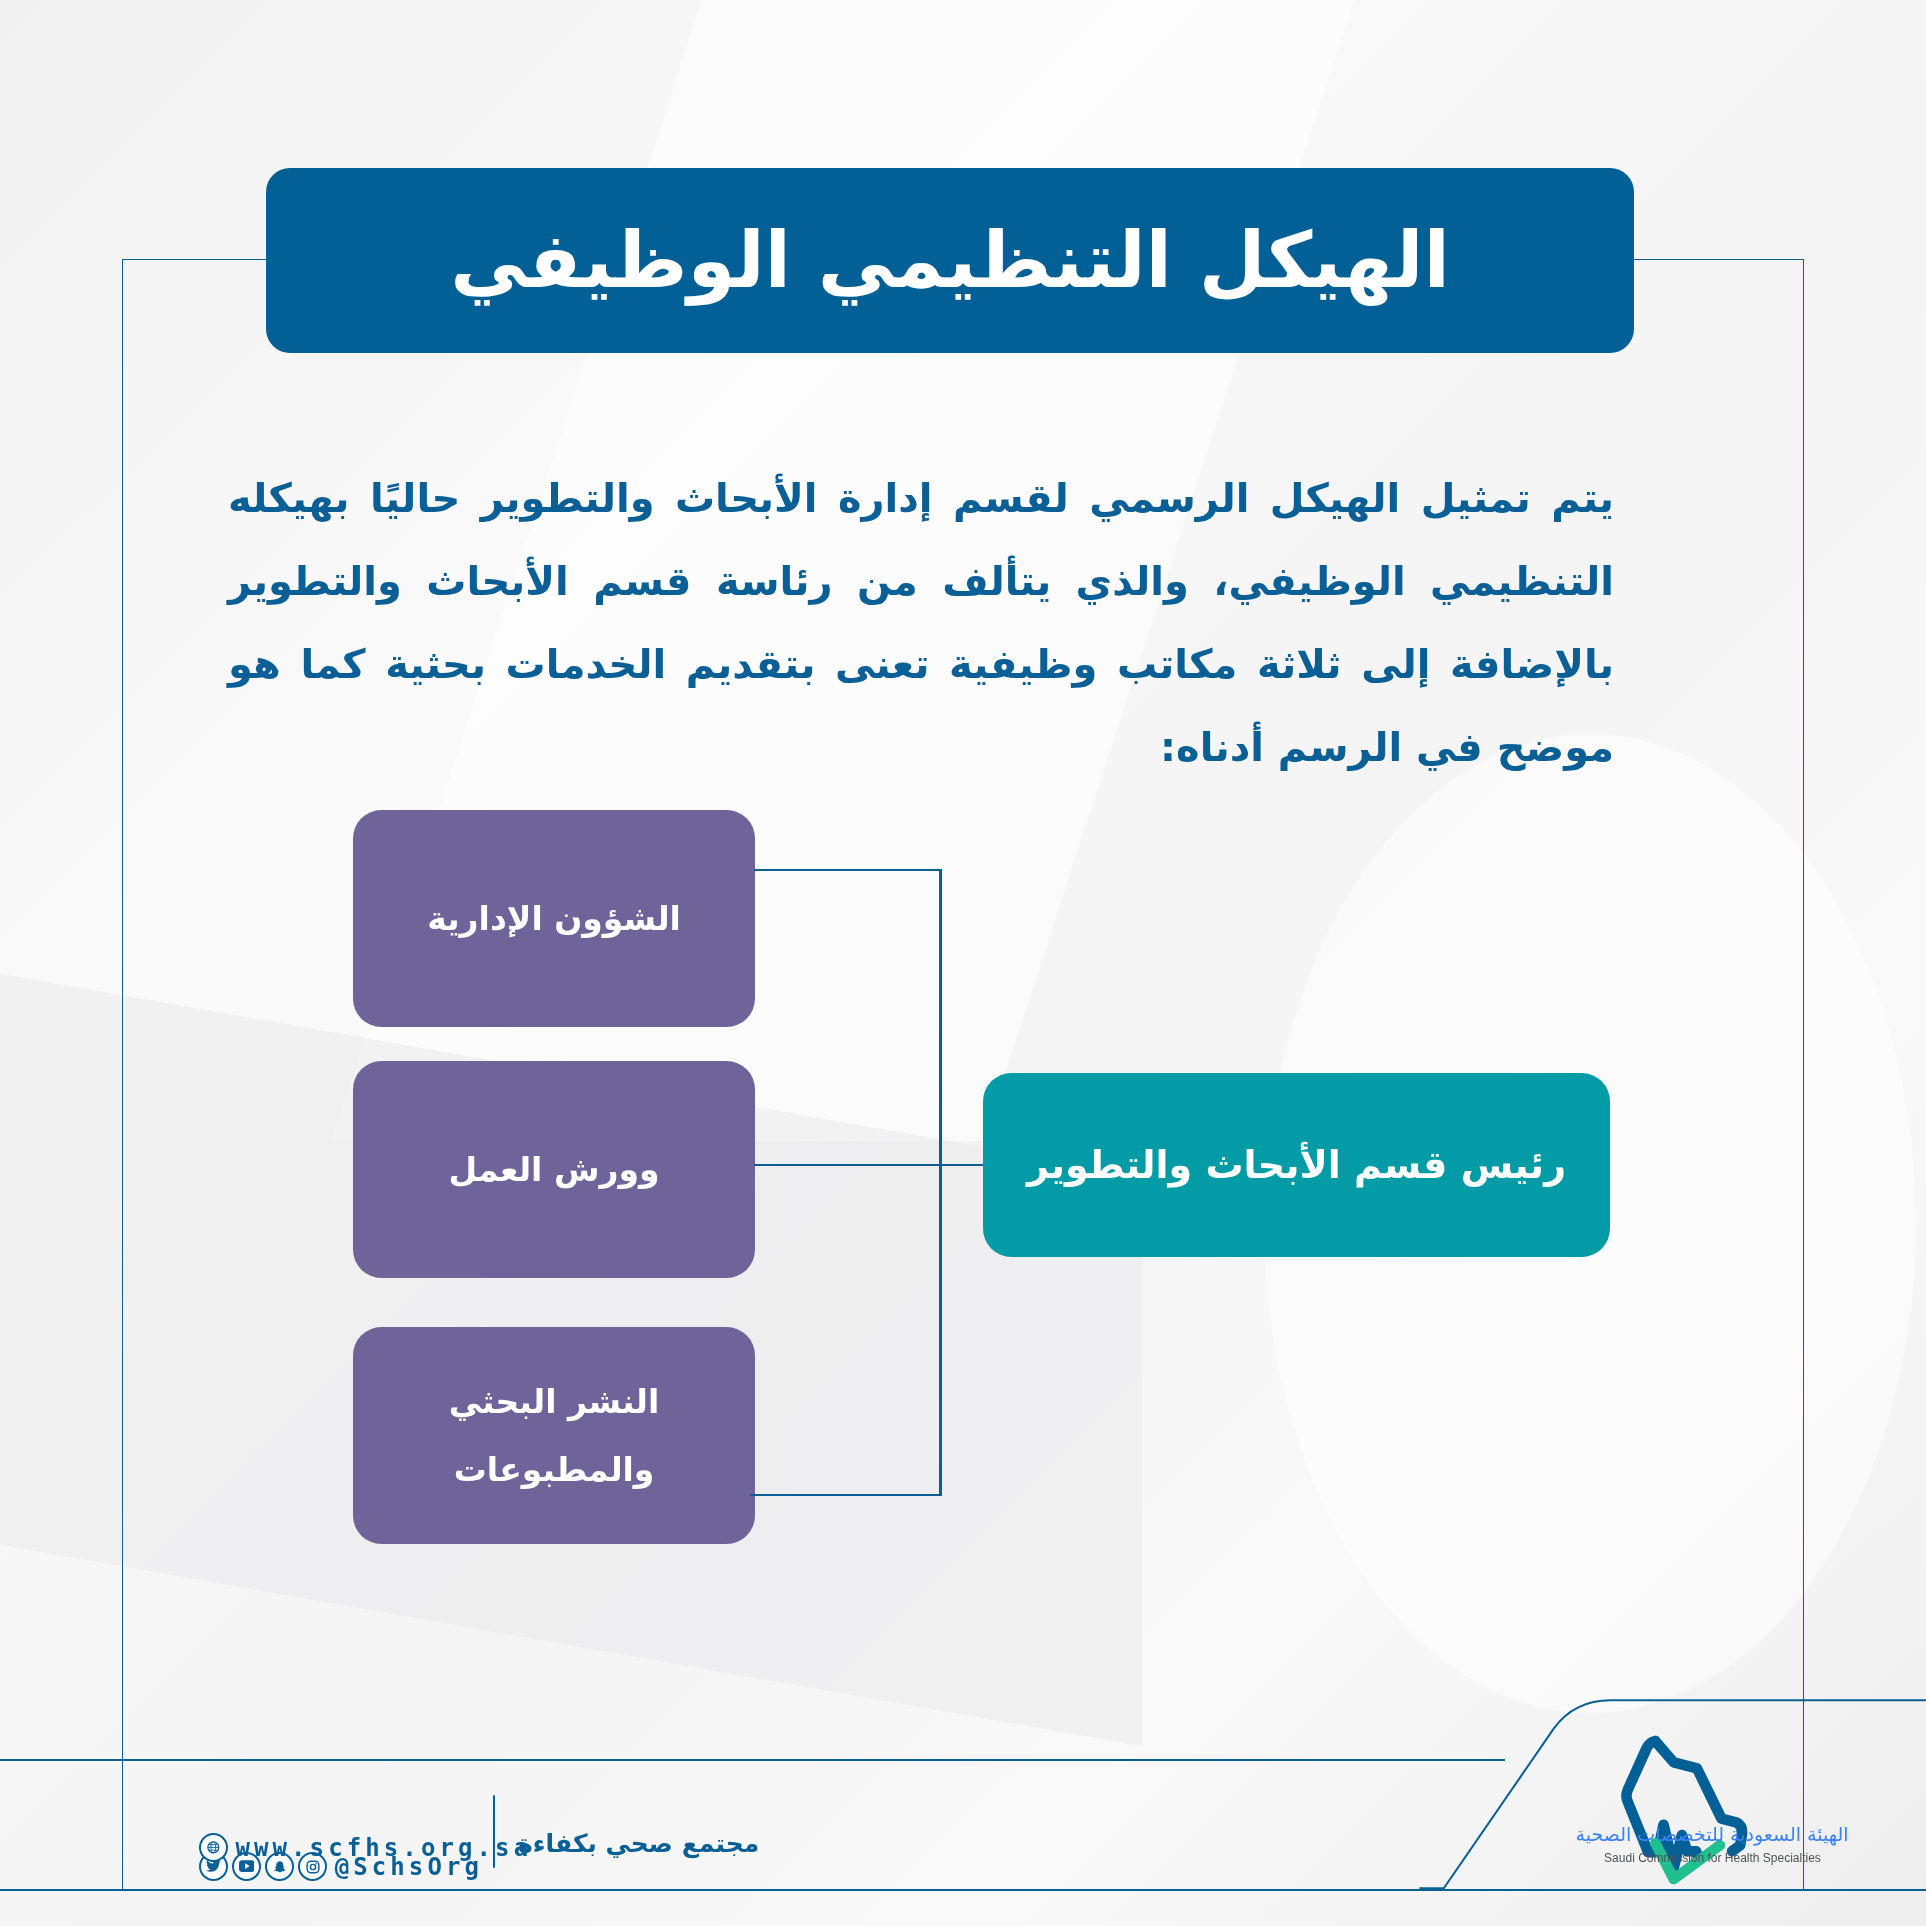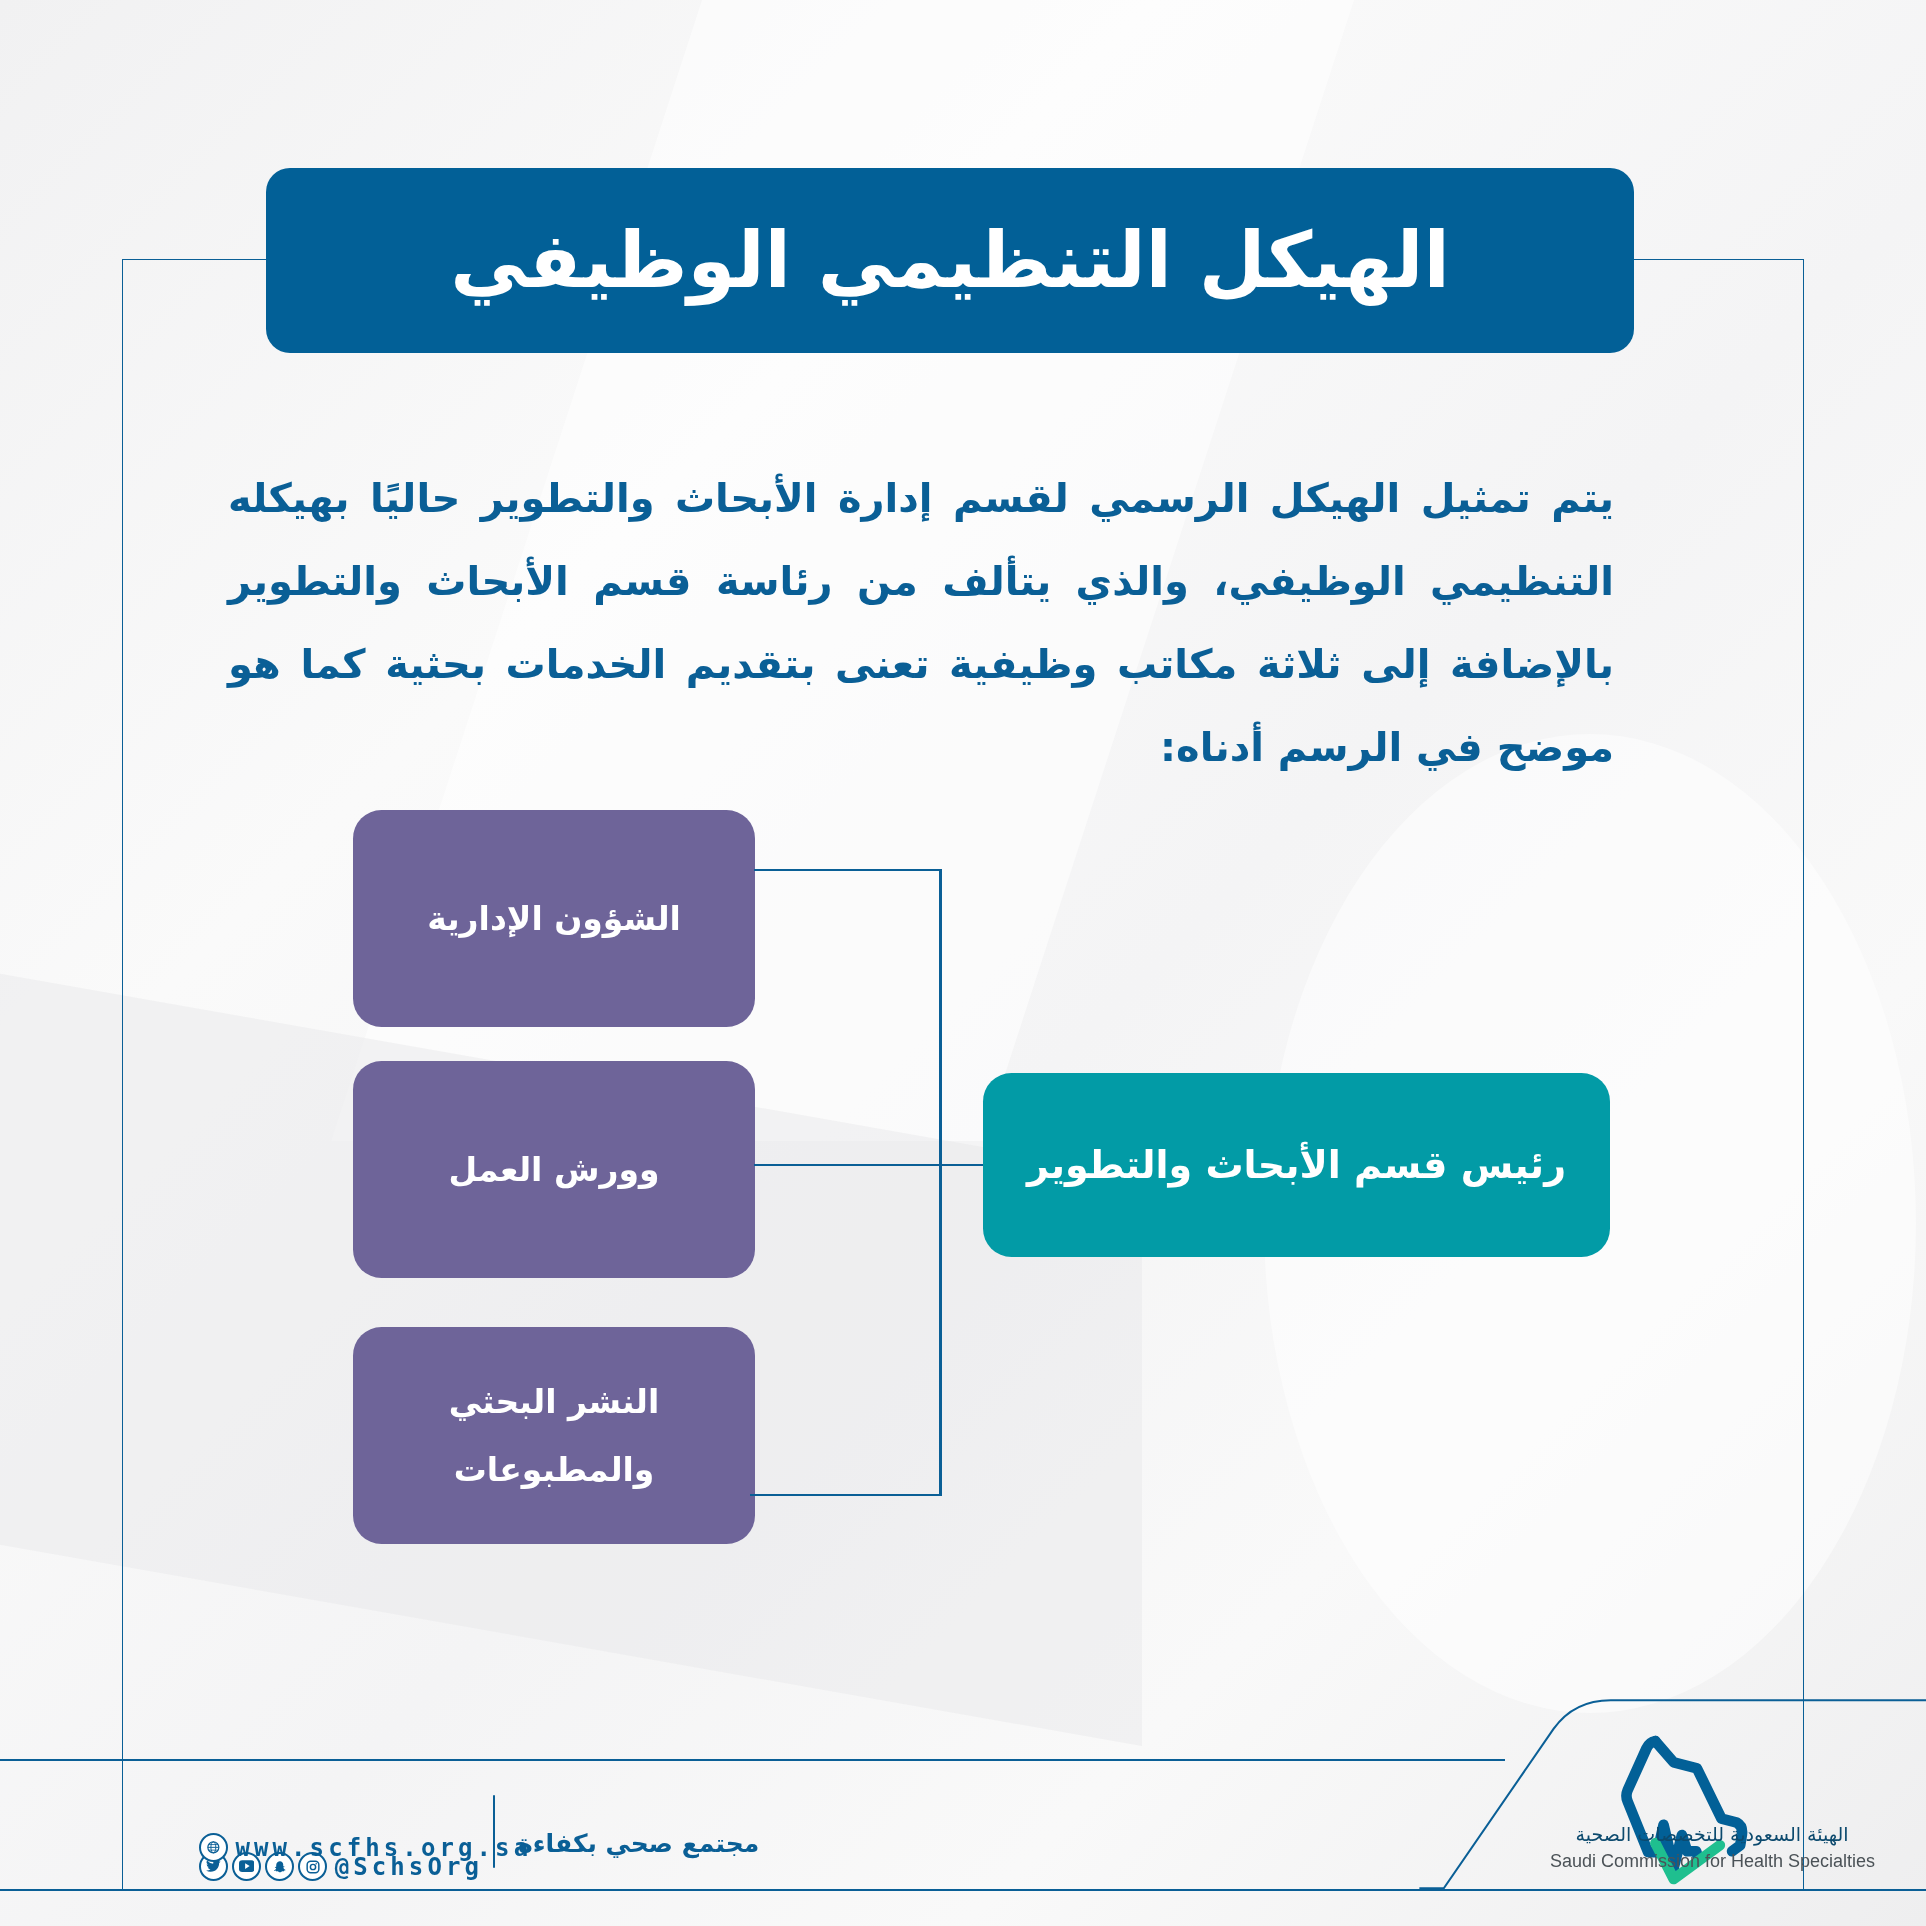--- a/index.html
+++ b/index.html
@@ -46,22 +46,22 @@
   .social-row { position:absolute; left:199px; display:flex; align-items:center; gap:4.1px; }
   .circ {
     width:29px; height:29px; border:2px solid #0a5f96; border-radius:50%;
     display:flex; align-items:center; justify-content:center; color:#0a5f96;
     font-size:15.5px; box-sizing:border-box; background:#fff;
   }
   .handle { color:#0a5f96; font-family:"DejaVu Sans Mono", monospace; font-weight:bold; font-size:24px; letter-spacing:4.1px; margin-left:3.3px; }
   .divider { position:absolute; left:493px; top:1795px; width:2.4px; height:73px; background:#0a5f96; border-radius:1.2px; }
   .slogan { position:absolute; left:518px; top:1829px; color:#0a5f96; font-weight:bold; font-size:25px; direction:rtl; }
   .logo { position:absolute; left:1533px; top:1733px; width:359px; height:155px; }
-  .logo-ar { position:absolute; left:1545px; top:1823px; width:334px; text-align:center; direction:rtl; color:#0c4a6e; font-size:19px; }
-  .logo-en { position:absolute; left:1537px; top:1851px; width:351px; text-align:center; color:#4b5257; font-size:18px; font-family:"Liberation Sans Narrow","Liberation Sans", sans-serif; }
+  .logo-ar { position:absolute; left:1545px; top:1823px; width:334px; text-align:center; direction:rtl; color:#3b82f6; font-size:19px; }
+  .logo-en { position:absolute; left:1537px; top:1851px; width:351px; text-align:center; color:#4b5257; font-size:12px; font-family:"Liberation Sans Narrow","Liberation Sans", sans-serif; }
 </style>
 </head>
 <body>
 
 <div class="bg-shape bg1"></div>
 <div class="bg-shape bg2"></div>
 <div class="bg-shape bg3"></div>
 
 <div class="frame"></div>
 

